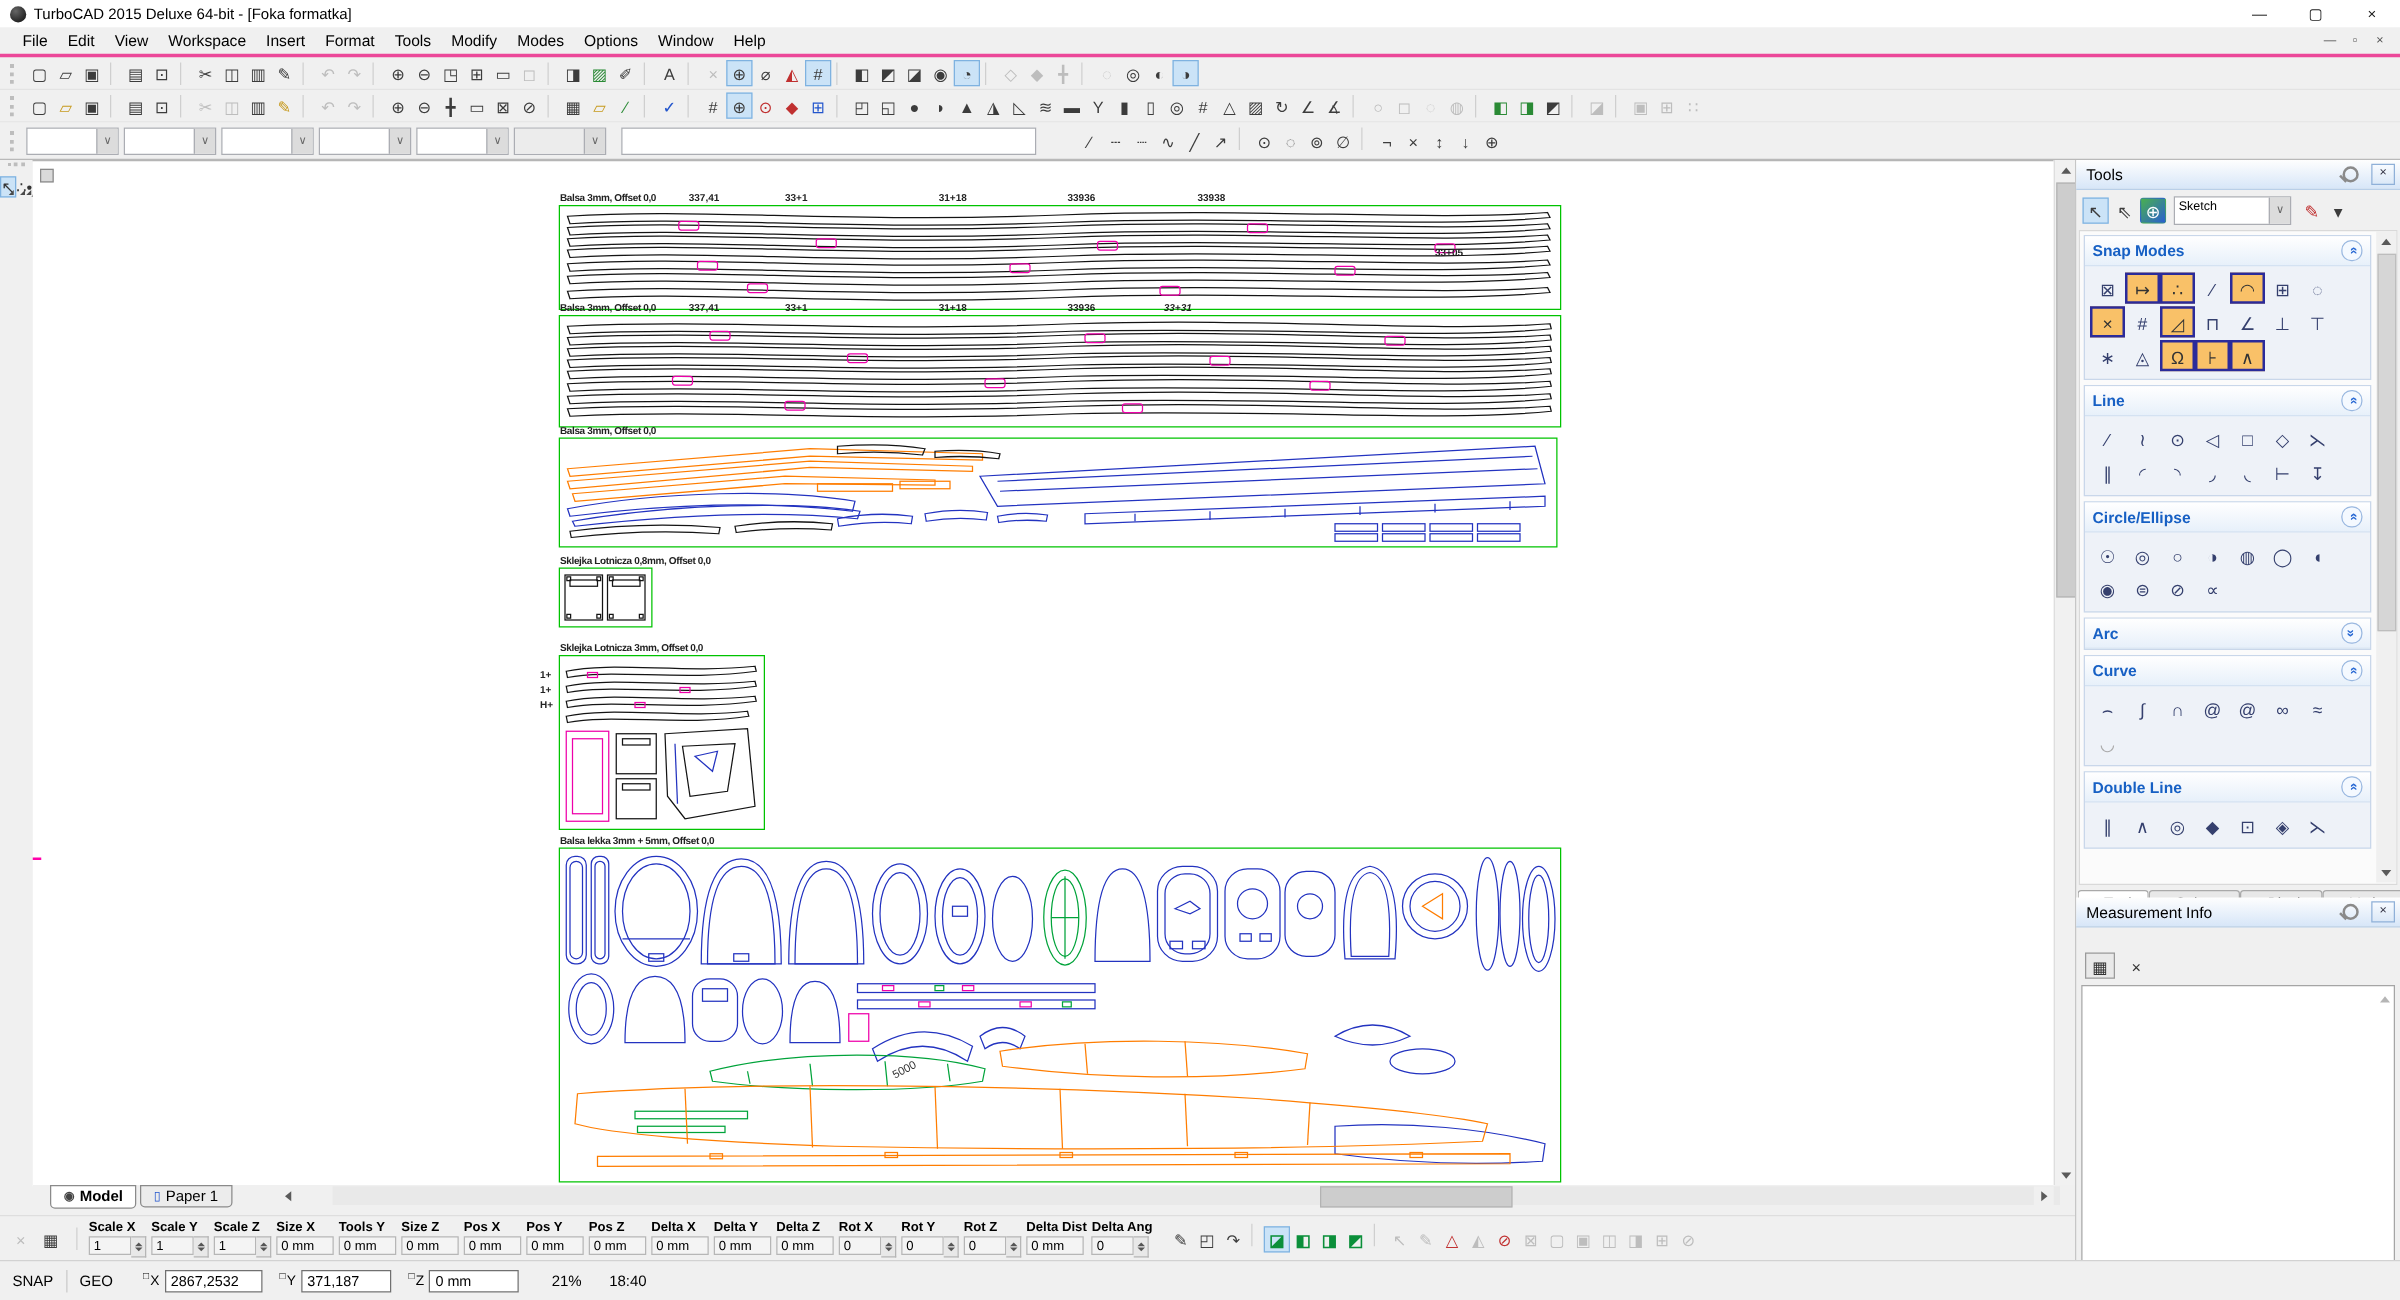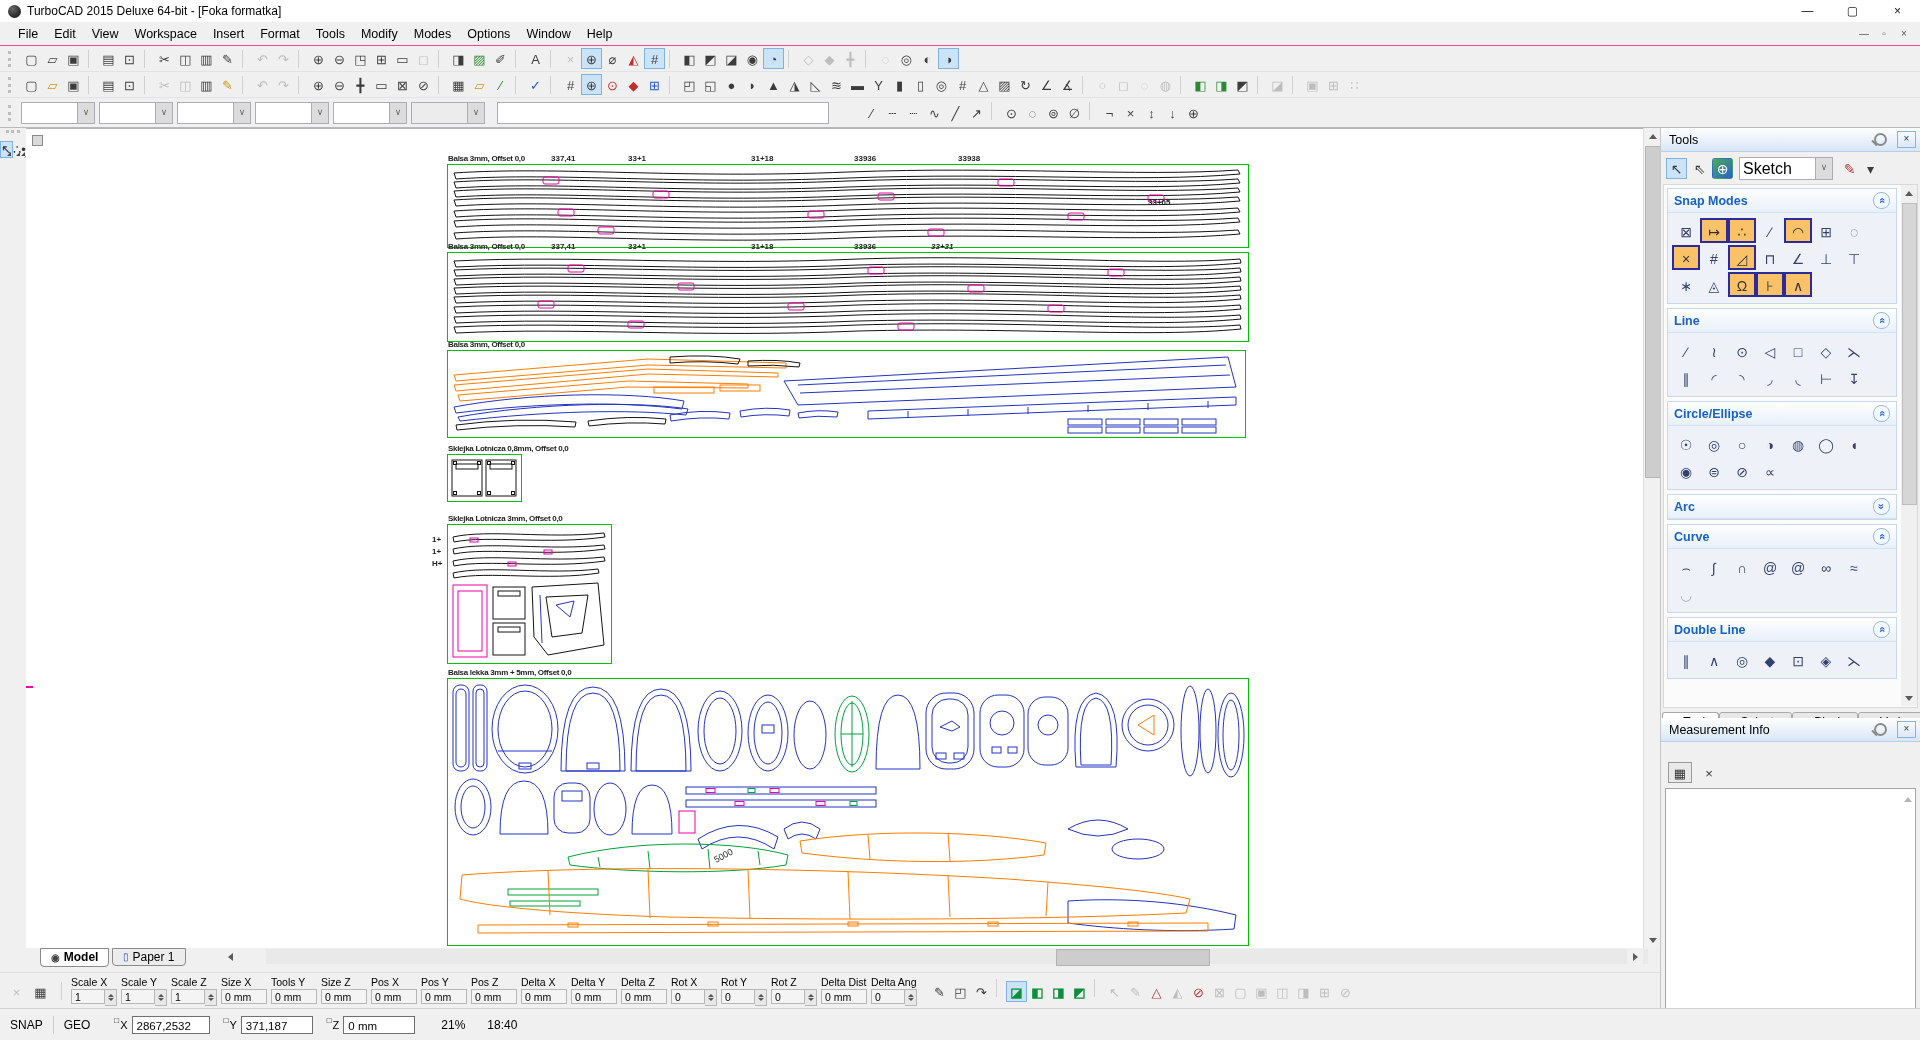--- a/index.html
+++ b/index.html
@@ -8,21 +8,21 @@
   .abs{position:absolute}
 
   
   .titlebar{left:0;top:0;width:1920px;height:22px;background:#fff;display:flex;align-items:center}
   .appicon{width:13px;height:13px;border-radius:50%;background:radial-gradient(circle at 35% 30%,#666,#0a0a0a);margin:0 6px 0 8px;flex:0 0 auto}
   .title{font-size:12px;white-space:nowrap}
   .wbtns{margin-left:auto;display:flex}
   .wbtn{width:45px;height:22px;display:flex;align-items:center;justify-content:center;font-size:12px;color:#1a1a1a;border:none;background:none}
 
   
-  .menubar{left:0;top:22px;width:1920px;height:24px;background:#f0f0f0;display:flex;align-items:center;padding-left:10px;box-sizing:border-box;border-bottom:1px solid #ec4899}
+  .menubar{left:0;top:22px;width:1920px;height:24px;background:#f0f0f0;display:flex;align-items:center;padding-left:10px;box-sizing:border-box;border-bottom:3px solid #ec4899}
   .menu-item{padding:3px 8px;font-size:12.5px}
   .mdi{margin-left:auto;display:flex;margin-right:6px}
   .mdi .wbtn{width:20px;height:18px;font-size:10px;color:#555}
 
   
   .tbrow{width:1920px;background:#f0f0f0;display:flex;align-items:center;padding-left:8px;box-sizing:border-box;border-bottom:1px solid #e3e3e3}
   .tbrow::before{content:"";width:2px;height:16px;border-left:3px dotted #bdbdbd;margin-right:8px;flex:0 0 auto}
   #tb1{left:0;top:46px;height:26px}
   #tb2{left:0;top:72px;height:26px}
   #tb3{left:0;top:98px;height:30px;border-bottom:1px solid #b9b9b9}
@@ -80,21 +80,21 @@
   
   .rpanel{left:1660px;top:128px;width:260px;height:880px;background:#f0f0f0;border-left:1px solid #c6c6c6;box-sizing:border-box}
   .phead{position:absolute;left:0;right:0;height:24px;background:linear-gradient(#fefefe,#d7e6f8);border-bottom:1px solid #b9cfe8;display:flex;align-items:center;padding:0 4px 0 8px;font-size:12.5px;box-sizing:border-box}
   .phead .ht{flex:1}
   .pin{width:9px;height:9px;border:2px solid #8a8a8a;border-radius:50%;position:relative;margin-right:6px}
   .pin::after{content:"";position:absolute;left:-5px;top:7px;width:7px;height:2px;background:#8a8a8a;transform:rotate(45deg)}
   .pclose{width:17px;height:15px;border:1px solid #8fb0d8;background:linear-gradient(#f8fbff,#dbe8f7);text-align:center;line-height:13px;font-size:10px;color:#334;margin-left:4px}
   .ptool{position:absolute;left:0;right:0;top:24px;height:32px;display:flex;align-items:center;padding:0 5px;gap:2px}
   .ptool .tbtn{font-size:14px}
   .ptool .combo{width:92px;height:21px;margin:0 4px}
-  .ptool .combo .cv{font-size:16px}
+  .ptool .combo .cv{font-size:10px}
   .globe{background:linear-gradient(135deg,#49b04f,#2a5fd0);color:#fff !important;border-radius:3px}
   .sections{position:absolute;left:2px;right:2px;top:56px;height:524px;background:#fbfbfb;border:1px solid #d9d9d9;overflow:hidden;box-sizing:border-box}
   .section{margin:3px 20px 4px 3px;border:1px solid #c9d7ea;background:#eef2f8}
   .sec-h{height:23px;background:linear-gradient(#ffffff,#e7f0fa);display:flex;align-items:center;padding:0 6px;border-bottom:1px solid #d4e2f2}
   .sec-t{color:#1760c4;font-weight:700;font-size:12.5px;flex:1}
   .chev{width:15px;height:15px;border-radius:8px;border:1px solid #9ab8e0;background:#f4f9ff;color:#2a6ad4;font-size:11px;line-height:13px;text-align:center;font-weight:700}
   .chev.up{transform:rotate(90deg)}
   .chev.down{transform:rotate(-90deg)}
   .sec-b{padding:4px 2px 5px}
   .srow{display:flex;padding:1px 2px}
@@ -111,21 +111,21 @@
   .meas-tb{position:absolute;left:0;right:0;top:630px;height:28px;display:flex;align-items:center;gap:5px;padding:0 7px}
   .mbtn{width:24px;height:21px;line-height:21px;text-align:center;font-size:13px;color:#333;border:1px solid transparent;box-sizing:border-box}
   .mbtn.toggled{border-color:#9a9a9a;background:#e9e9e9}
   .meas-box{position:absolute;left:4px;right:4px;top:660px;height:340px;background:#fff;border:1px solid #a5a5a5;box-sizing:border-box}
   .meas-box .sb-arrow{left:auto;right:0;top:2px;width:15px}
 
   
   .inspector{left:0;top:972px;width:1660px;height:36px;background:#f0f0f0;border-top:1px solid #dedede;display:flex;align-items:center;padding-left:6px;box-sizing:border-box}
   .inspector .tbtn{margin-top:2px}
   .ifld{display:flex;flex-direction:column;margin-right:4px;flex:0 0 auto}
-  .ifld .lab{font-size:10.5px;font-weight:400;height:13px;white-space:nowrap}
+  .ifld .lab{font-size:10.5px;font-weight:700;height:13px;white-space:nowrap}
   .iv{display:flex}
   .val{height:15px;line-height:15px;border:1px solid #b6b6b6;background:#f4f4f4;font-size:10.5px;padding:0 3px;box-sizing:border-box}
   .val.w34{width:34px}.val.w46{width:46px}
   .spin{width:12px;height:17px;border:1px solid #b6b6b6;border-left:none;background:#e8e8e8;display:flex;flex-direction:column;align-items:center;justify-content:center;box-sizing:border-box}
   .spin .tri{border-width:3px}
   .spin .tri.up{border-bottom-color:#555;border-bottom-width:3px;margin:0 0 1px 0}
   .spin .tri.down{border-top-color:#555;border-top-width:3px;margin:0}
 
   
   .statusbar{left:0;top:1008px;width:1920px;height:32px;background:#f0f0f0;border-top:1px solid #d2d2d2;display:flex;align-items:center;box-sizing:border-box}

